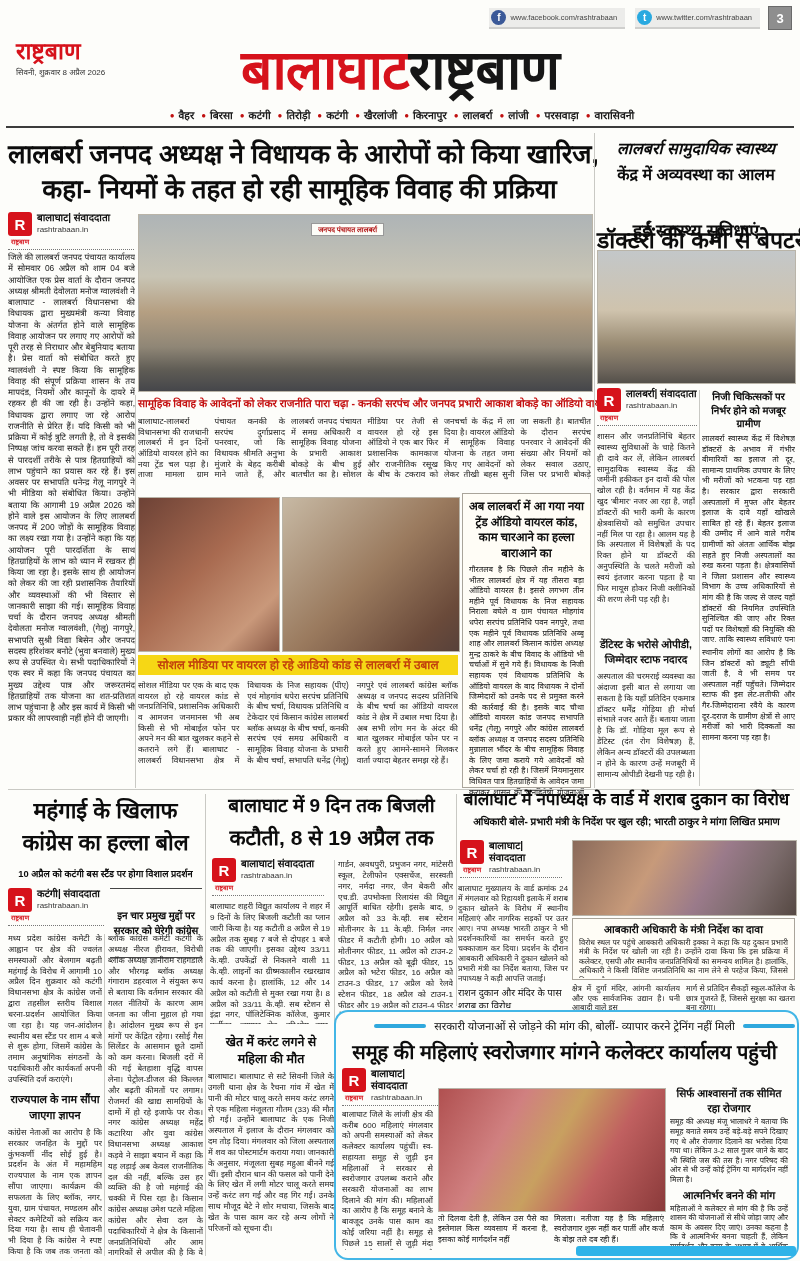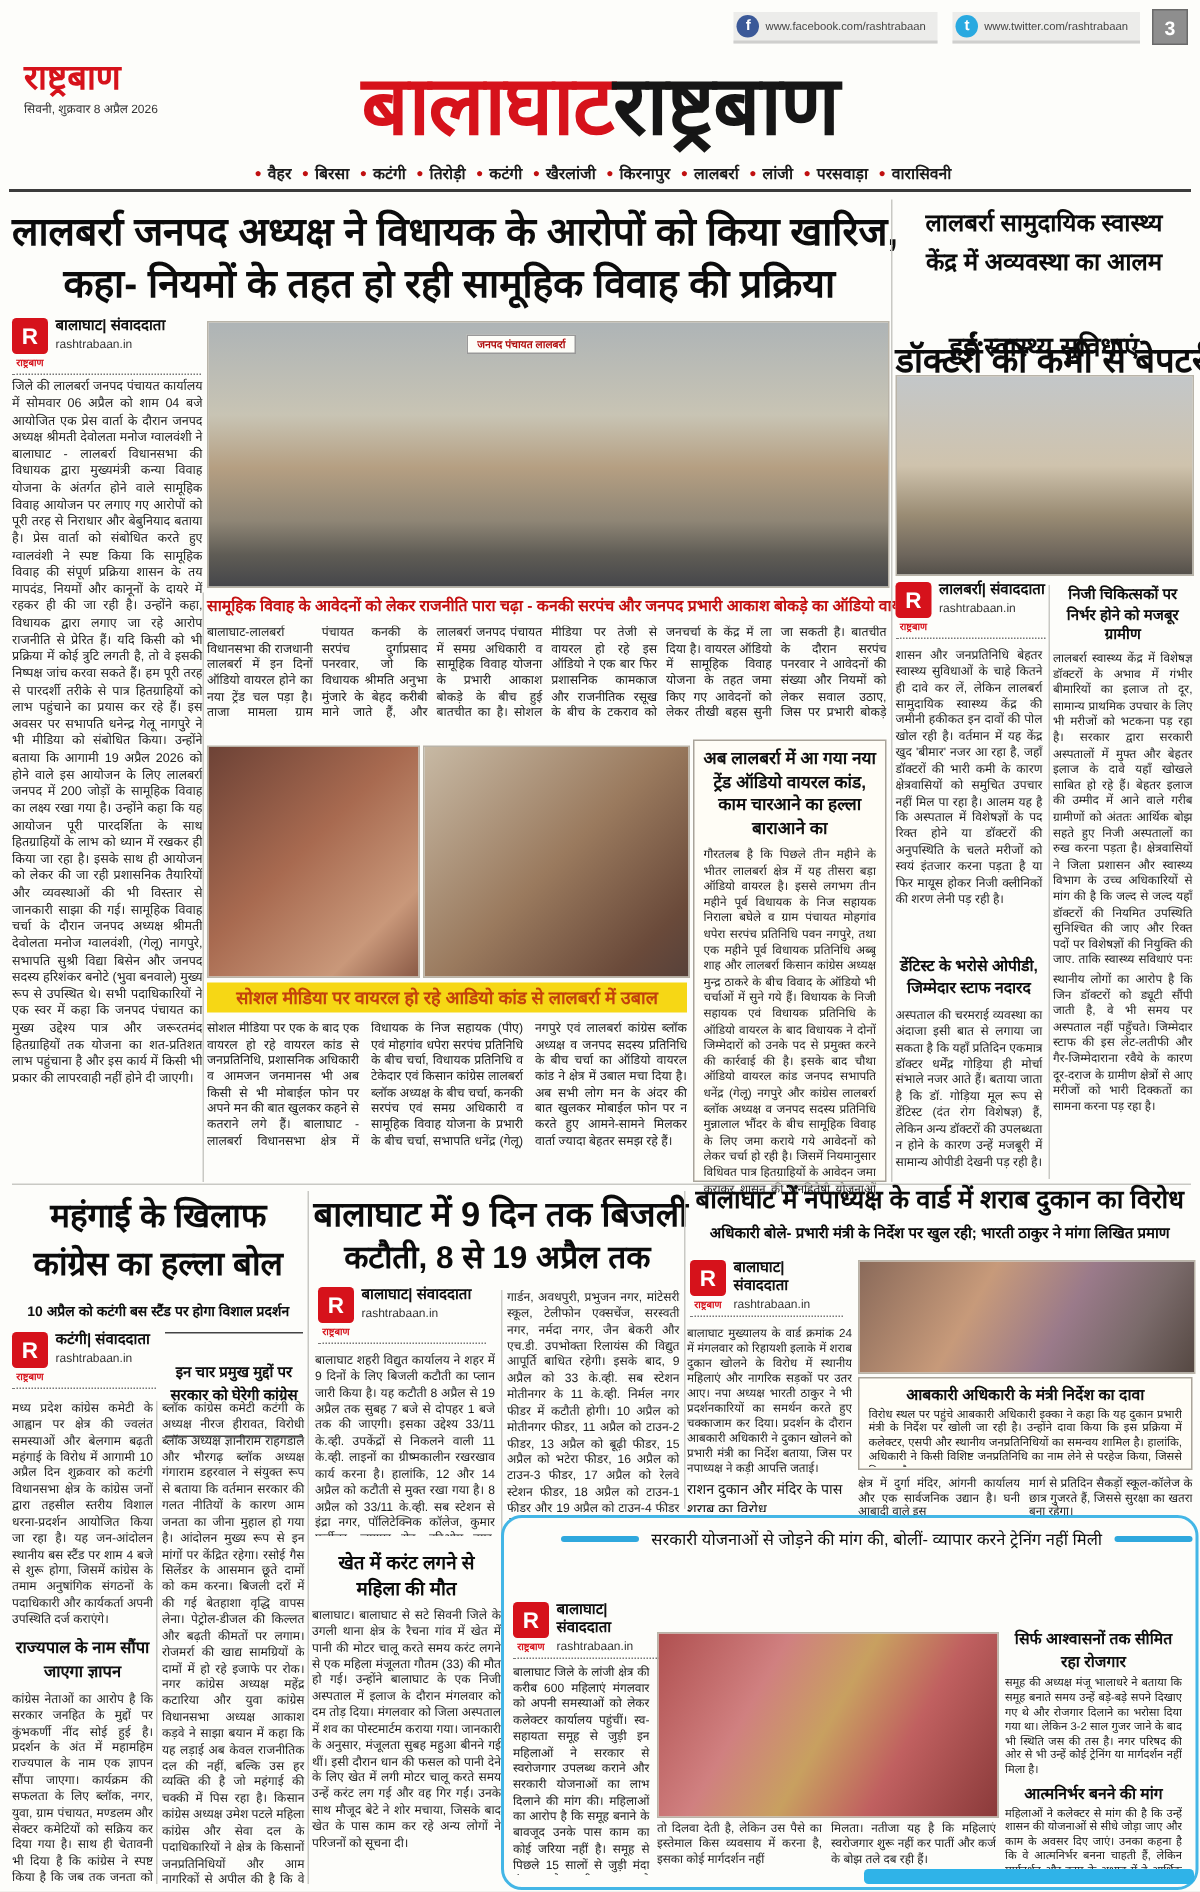--- a/index.html
+++ b/index.html
@@ -114,21 +114,21 @@
     <div class="subheadline" style="font-size:11.5px;line-height:1.35;margin-bottom:4px;">अब लालबर्रा में आ गया नया ट्रेंड ऑडियो वायरल कांड, काम चारआने का हल्ला बाराआने का</div>
     <div class="j" style="font-size:7.9px;height:232px;">गौरतलब है कि पिछले तीन महीने के भीतर लालबर्रा क्षेत्र में यह तीसरा बड़ा ऑडियो वायरल है। इससे लगभग तीन महीने पूर्व विधायक के निज सहायक निराला बघेले व ग्राम पंचायत मोहगांव धपेरा सरपंच प्रतिनिधि पवन नगपुरे, तथा एक महीने पूर्व विधायक प्रतिनिधि अब्बू शाह और लालबर्रा किसान कांग्रेस अध्यक्ष मुन्द्र ठाकरे के बीच विवाद के ऑडियो भी चर्चाओं में सुने गये हैं। विधायक के निजी सहायक एवं विधायक प्रतिनिधि के ऑडियो वायरल के बाद विधायक ने दोनों जिम्मेदारों को उनके पद से प्रमुक्त करने की कार्रवाई की है। इसके बाद चौथा ऑडियो वायरल कांड जनपद सभापति धनेंद्र (गेलू) नगपुरे और कांग्रेस लालबर्रा ब्लॉक अध्यक्ष व जनपद सदस्य प्रतिनिधि मुन्नालाल भौंदर के बीच सामूहिक विवाह के लिए जमा कराये गये आवेदनों को लेकर चर्चा हो रही है। जिसमें नियमानुसार विधिवत पात्र हितग्राहियों के आवेदन जमा कराकर शासन की जनहितैषी योजनाओं का लाभ पात्र व जरूरतमंद हितग्राहियों को दिलाने की चर्चा चल रही है। लगातार हो रहे इन ऑडियो वायरल कांड और खुलासों ने क्षेत्र की राजनीति में हड़कंप मचा दिया है, जिससे सरकारी योजनाओं के क्रियान्वयन और पारदर्शिता पर भी सवालिया निशान खड़े हो रहे हैं।</div>
   </div>
 
   <div class="abs yellowbar" style="left:138px;top:655px;width:320px;height:20px;line-height:20px;">सोशल मीडिया पर वायरल हो रहे आडियो कांड से लालबर्रा में उबाल</div>
 
   <div class="abs j" style="left:138px;top:681px;width:320px;height:106px;column-count:3;column-gap:8px;font-size:8.2px;line-height:1.3;">सोशल मीडिया पर एक के बाद एक वायरल हो रहे वायरल कांड से जनप्रतिनिधि, प्रशासनिक अधिकारी व आमजन जनमानस भी अब किसी से भी मोबाईल फोन पर अपने मन की बात खुलकर कहने से कतराने लगे हैं। बालाघाट - लालबर्रा विधानसभा क्षेत्र में विधायक के निज सहायक (पीए) एवं मोहगांव धपेरा सरपंच प्रतिनिधि के बीच चर्चा, विधायक प्रतिनिधि व टेकेदार एवं किसान कांग्रेस लालबर्रा ब्लॉक अध्यक्ष के बीच चर्चा, कनकी सरपंच एवं समग्र अधिकारी व सामूहिक विवाह योजना के प्रभारी के बीच चर्चा, सभापति धनेंद्र (गेलू) नगपुरे एवं लालबर्रा कांग्रेस ब्लॉक अध्यक्ष व जनपद सदस्य प्रतिनिधि के बीच चर्चा का ऑडियो वायरल कांड ने क्षेत्र में उबाल मचा दिया है। अब सभी लोग मन के अंदर की बात खुलकर मोबाईल फोन पर न करते हुए आमने-सामने मिलकर वार्ता ज्यादा बेहतर समझ रहे हैं।</div>
 
   <div class="vline" style="left:594px;top:133px;height:655px;"></div>
 
-  <div class="abs head" style="left:597px;top:137px;width:198px;font-size:16px;font-weight:600;">लालबर्रा सामुदायिक स्वास्थ्य</div>
+  <div class="abs head" style="left:597px;top:137px;width:198px;font-size:16px;font-weight:600;font-style:italic;">लालबर्रा सामुदायिक स्वास्थ्य</div>
   <div class="abs head" style="left:597px;top:163px;width:198px;font-size:16px;font-weight:600;">केंद्र में अव्यवस्था का आलम</div>
   <div class="abs head" style="left:597px;top:191px;width:198px;font-size:23px;margin-top:32px;">डॉक्टरों की कमी से बेपटरी</div>
   <div class="abs head" style="left:597px;top:218px;width:198px;font-size:18px;">हुईं स्वास्थ्य सुविधाएं</div>
 
   <div class="photo" style="left:597px;top:250px;width:197px;height:132px;background:linear-gradient(180deg,#c3c7c9 0%,#cfc3ad 45%,#9a8c74 70%,#6e665c 90%,#54504a 100%);"></div>
 
   <div class="badge" style="left:597px;top:388px;width:100px;">
     <div class="rwrap">
       <div class="rlogo">R</div>
       <div class="rbrand">राष्ट्रबाण</div>
@@ -171,21 +171,21 @@
   <div class="abs" style="left:8px;top:934px;width:94px;height:324px;overflow:hidden;">
     <div class="j" style="font-size:8.1px;">मध्य प्रदेश कांग्रेस कमेटी के आह्वान पर क्षेत्र की ज्वलंत समस्याओं और बेलगाम बढ़ती महंगाई के विरोध में आगामी 10 अप्रैल दिन शुक्रवार को कटंगी विधानसभा क्षेत्र के कांग्रेस जनों द्वारा तहसील स्तरीय विशाल धरना-प्रदर्शन आयोजित किया जा रहा है। यह जन-आंदोलन स्थानीय बस स्टैंड पर शाम 4 बजे से शुरू होगा, जिसमें कांग्रेस के तमाम अनुषांगिक संगठनों के पदाधिकारी और कार्यकर्ता अपनी उपस्थिति दर्ज कराएंगे।</div>
     <div class="subheadline" style="font-size:11px;line-height:1.5;margin:5px 0 4px;">राज्यपाल के नाम सौंपा जाएगा ज्ञापन</div>
     <div class="j" style="font-size:8.1px;">कांग्रेस नेताओं का आरोप है कि सरकार जनहित के मुद्दों पर कुंभकर्णी नींद सोई हुई है। प्रदर्शन के अंत में महामहिम राज्यपाल के नाम एक ज्ञापन सौंपा जाएगा। कार्यक्रम की सफलता के लिए ब्लॉक, नगर, युवा, ग्राम पंचायत, मण्डलम और सेक्टर कमेटियों को सक्रिय कर दिया गया है। साथ ही चेतावनी भी दिया है कि कांग्रेस ने स्पष्ट किया है कि जब तक जनता को इन मूलभूत समस्याओं से राहत नहीं मिलती, तब तक पार्टी का चरणबद्ध संघर्ष जारी रहेगा।</div>
   </div>
   <div class="vline" style="left:104px;top:934px;height:322px;"></div>
   <div class="abs j" style="left:108px;top:934px;width:95px;height:324px;font-size:8.1px;">ब्लॉक कांग्रेस कमेटी कटंगी के अध्यक्ष नीरज हीरावत, विरोधी ब्लॉक अध्यक्ष ज्ञानीराम राहगडाले और भौरगढ़ ब्लॉक अध्यक्ष गंगाराम डहरवाल ने संयुक्त रूप से बताया कि वर्तमान सरकार की गलत नीतियों के कारण आम जनता का जीना मुहाल हो गया है। आंदोलन मुख्य रूप से इन मांगों पर केंद्रित रहेगा। रसोई गैस सिलेंडर के आसमान छूते दामों को कम करना। बिजली दरों में की गई बेतहाशा वृद्धि वापस लेना। पेट्रोल-डीजल की किल्लत और बढ़ती कीमतों पर लगाम। रोजमर्रा की खाद्य सामग्रियों के दामों में हो रहे इजाफे पर रोक। नगर कांग्रेस अध्यक्ष महेंद्र कटारिया और युवा कांग्रेस विधानसभा अध्यक्ष आकाश कड़वे ने साझा बयान में कहा कि यह लड़ाई अब केवल राजनीतिक दल की नहीं, बल्कि उस हर व्यक्ति की है जो महंगाई की चक्की में पिस रहा है। किसान कांग्रेस अध्यक्ष उमेश पटले महिला कांग्रेस और सेवा दल के पदाधिकारियों ने क्षेत्र के किसानों जनप्रतिनिधियों और आम नागरिकों से अपील की है कि वे अपनी आवाज बुलंद करने के लिए अधिक से अधिक संख्या में इस आंदोलन का हिस्सा बनें।</div>
 
   <div class="vline" style="left:205px;top:794px;height:462px;"></div>
 
-  <div class="abs head" style="left:209px;top:792px;width:245px;font-size:23px;">बालाघाट में 9 दिन तक बिजली</div>
+  <div class="abs head" style="left:209px;top:792px;width:245px;font-size:19px;">बालाघाट में 9 दिन तक बिजली</div>
   <div class="abs head" style="left:209px;top:823px;width:245px;font-size:21px;">कटौती, 8 से 19 अप्रैल तक</div>
 
   <div class="badge" style="left:212px;top:858px;width:112px;">
     <div class="rwrap">
       <div class="rlogo">R</div>
       <div class="rbrand">राष्ट्रबाण</div>
     </div>
     <div>
       <div class="bl1"><span>बालाघाट</span><span>| संवाददाता</span></div>
       <div class="bl2">rashtrabaan.in</div>
@@ -232,20 +232,21 @@
   <div class="abs j" style="left:572px;top:984px;width:108px;height:26px;font-size:7.8px;line-height:1.25;">क्षेत्र में दुर्गा मंदिर, आंगनी कार्यालय और एक सार्वजनिक उद्यान है। घनी आबादी वाले इस</div>
   <div class="abs j" style="left:686px;top:984px;width:109px;height:26px;font-size:7.8px;line-height:1.25;">मार्ग से प्रतिदिन सैकड़ों स्कूल-कॉलेज के छात्र गुजरते हैं, जिससे सुरक्षा का खतरा बना रहेगा।</div>
 
   <div class="abs" style="left:334px;top:1010px;width:461px;height:246px;border:2px solid #43b6e6;border-radius:14px;background:#fdfdfa;"></div>
 
   <div class="abs strapline" style="left:334px;top:1018px;width:461px;">
     <span class="strapbar"></span>
     <span>सरकारी योजनाओं से जोड़ने की मांग की, बोलीं- व्यापार करने ट्रेनिंग नहीं मिली</span>
     <span class="strapbar"></span>
   </div>
+  <div class="abs head" style="left:334px;top:1038px;width:461px;font-size:20px;">समूह की महिलाएं स्वरोजगार मांगने कलेक्टर कार्यालय पहुंची</div>
 
   <div class="badge" style="left:342px;top:1068px;width:100px;">
     <div class="rwrap">
       <div class="rlogo">R</div>
       <div class="rbrand">राष्ट्रबाण</div>
     </div>
     <div>
       <div class="bl1"><span>बालाघाट</span><span>| संवाददाता</span></div>
       <div class="bl2">rashtrabaan.in</div>
     </div>

